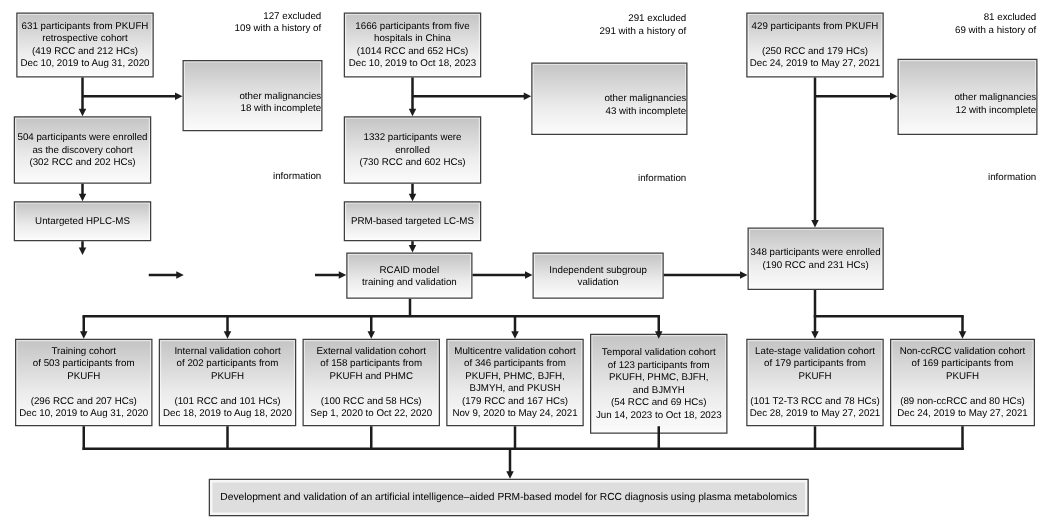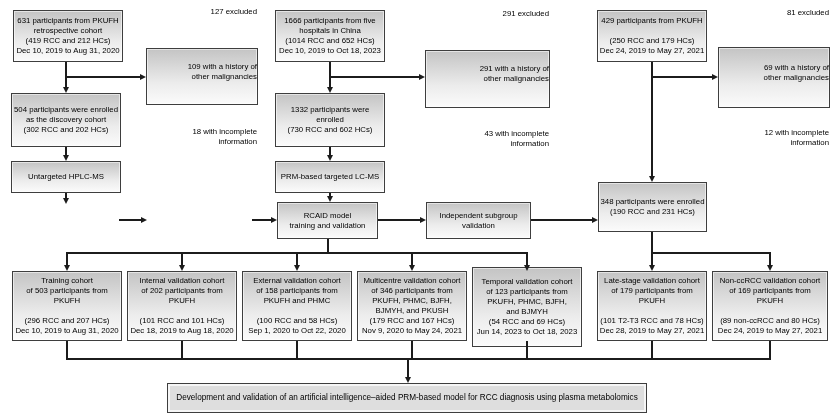--- a/index.html
+++ b/index.html
@@ -6,22 +6,22 @@
   .fig{position:relative;width:832px;height:418px;background:#fff;overflow:hidden;
        font-family:Liberation Sans, sans-serif;color:#000;}
   .bx{position:absolute;box-sizing:border-box;border:1.3px solid #3e3e3e;
       background:linear-gradient(180deg,#c4c4c4 0%,#ececec 62%,#fbfbfb 100%);
       box-shadow:inset 0 0 0 1px rgba(255,255,255,.55);
       display:flex;flex-direction:column;justify-content:center;align-items:center;
       text-align:center;font-size:7.8px;line-height:10px;}
   .bx .l{white-space:nowrap;}
   .excl{align-items:stretch;text-align:right;}
   .excl .l:nth-child(1){padding-left:6px;}
-  .excl .l:nth-child(2),.excl .l:nth-child(4){padding-left:22px;margin-top:45px;}
-  .excl .l:nth-child(3),.excl .l:nth-child(5){padding-left:34px;}
+  .excl .l:nth-child(2),.excl .l:nth-child(4){padding-left:22px;}
+  .excl .l:nth-child(3),.excl .l:nth-child(5){padding-left:34px;margin-top:44px;}
   .concl{background:#dedede;box-shadow:inset 0 0 0 2px #f6f6f6;border-width:1.5px;font-size:8.2px;}
   .ln{position:absolute;background:#1c1c1c;}
   .ad{position:absolute;width:0;height:0;border-left:3.5px solid transparent;
       border-right:3.5px solid transparent;border-top:6px solid #1c1c1c;}
   .ar{position:absolute;width:0;height:0;border-top:3.5px solid transparent;
       border-bottom:3.5px solid transparent;border-left:6px solid #1c1c1c;}
 </style>
 </head>
 <body>
 

